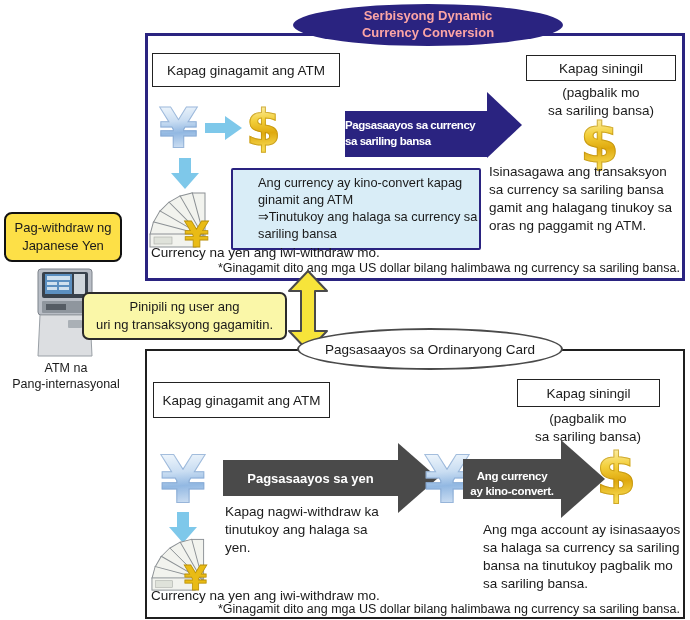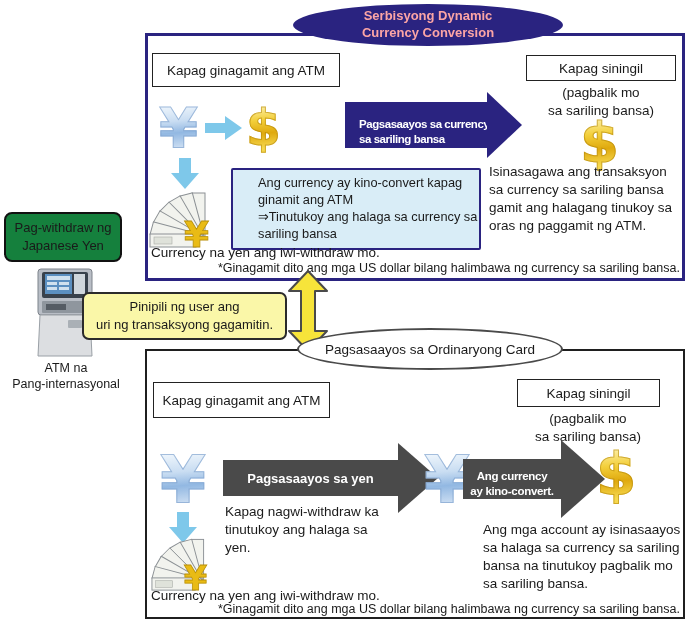--- a/index.html
+++ b/index.html
@@ -26,21 +26,21 @@
     .yen3d { background:linear-gradient(175deg,#f2f8fd 8%,#c9ddf2 38%,#92b8e2 58%,#cfe0f3 85%);
              -webkit-background-clip:text; color:transparent; text-shadow:none; -webkit-text-stroke:1px rgba(125,160,205,.65); }
     .gold3d { background:linear-gradient(175deg,#fdf2b0 5%,#f3cf3a 35%,#dfa90e 60%,#f6d84e 88%);
              -webkit-background-clip:text; color:transparent; text-shadow:none; -webkit-text-stroke:1px rgba(175,130,5,.55); }
   }
   .barrow { position:absolute; }
   .barrow .bd { position:relative; color:#fff; font-weight:bold; display:flex; align-items:center; }
   .barrow .hd { position:absolute; width:0; height:0; }
   .navy .bd { background:#2a2380; }
   .gray .bd { background:#4a4a4a; }
-  #dcc-arrow .bd { margin-top:10px; width:142px; height:46px; padding-left:14px; font-size:11.5px; letter-spacing:-.45px; line-height:1.35;align-items:flex-end; }
+  #dcc-arrow .bd { margin-top:19px; width:142px; height:46px; padding-left:0; font-size:11.5px; letter-spacing:-.45px; line-height:1.35; }
   #dcc-arrow .hd { left:142px; top:0; border-top:33px solid transparent; border-bottom:33px solid transparent; border-left:35px solid #2a2380; }
   #ord-arrow1 .bd { margin-top:17px; width:175px; height:36px; justify-content:center; font-size:13px; }
   #ord-arrow1 .hd { left:175px; top:0; border-top:35px solid transparent; border-bottom:35px solid transparent; border-left:40px solid #4a4a4a; }
   #ord-arrow2 .bd { margin-top:19px; width:98px; height:40px; justify-content:center; text-align:center; font-size:11.5px; letter-spacing:-.3px; line-height:1.3;align-items:flex-end; }
   #ord-arrow2 .hd { left:98px; top:0; border-top:39px solid transparent; border-bottom:39px solid transparent; border-left:44px solid #4a4a4a; }
 </style>
 </head>
 <body>
 
 <div class="canvas">
@@ -104,21 +104,21 @@
 sariling bansa</div>
 
   <div class="abs para" style="left:489px;top:163px;width:198px;" data-bind="dcc_section.charged_text">Isinasagawa ang transaksyon
 sa currency sa sariling bansa
 gamit ang halagang tinukoy sa
 oras ng paggamit ng ATM.</div>
 
   <div class="abs note" style="left:151px;top:245px;" data-bind="dcc_section.withdraw_note">Currency na yen ang iwi-withdraw mo.</div>
   <div class="abs footnote" style="left:148px;top:261px;width:532px;" data-bind="dcc_section.footnote">*Ginagamit dito ang mga US dollar bilang halimbawa ng currency sa sariling bansa.</div>
 
-  <div class="abs center" style="left:4px;top:212px;width:118px;height:50px;border:2px solid #111;border-radius:8px;background:#15803d;font-size:13px;line-height:1.35;">
+  <div class="abs center" style="left:4px;top:212px;width:118px;height:50px;border:2px solid #111;border-radius:8px;background:#fde047;font-size:13px;line-height:1.35;">
     <span data-bind="left_panel.withdraw_box">Pag-withdraw ng
 Japanese Yen</span>
   </div>
 
   <svg class="abs" style="left:28px;top:268px;" width="74" height="90" viewBox="0 0 74 90">
     <rect x="10" y="1" width="54" height="46" rx="3" fill="#b9bec6" stroke="#7d838b"></rect>
     <rect x="14" y="4" width="46" height="26" rx="2" fill="#38414c"></rect>
     <rect x="17" y="6" width="27" height="20" fill="#5b8fc0"></rect>
     <rect x="19" y="8" width="23" height="4" fill="#cfe0ee"></rect>
     <rect x="19" y="14" width="10" height="3" fill="#cfe0ee"></rect>

